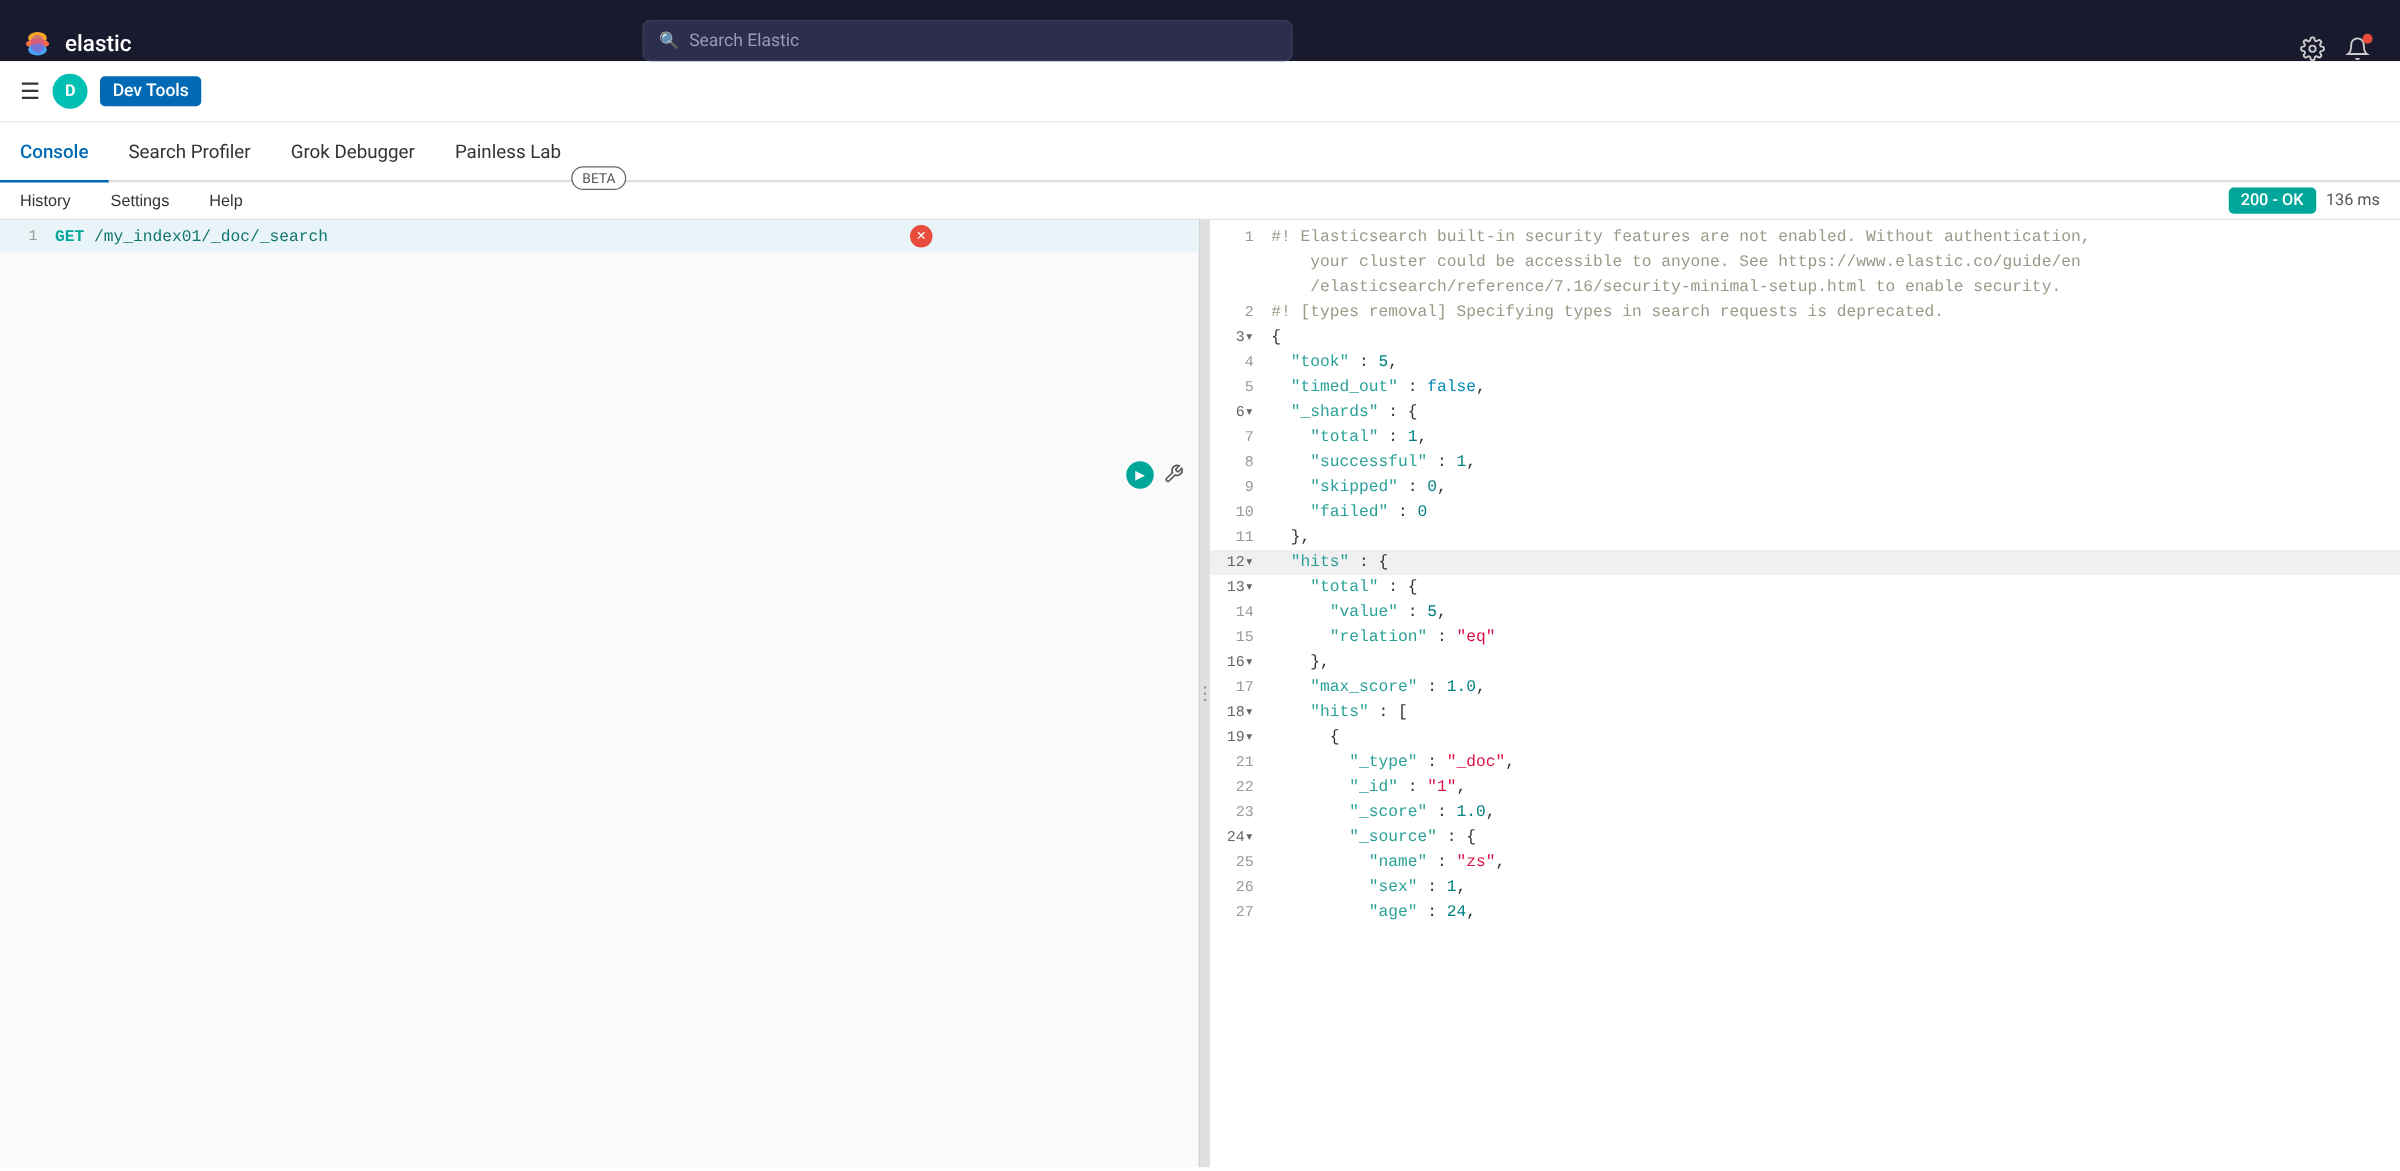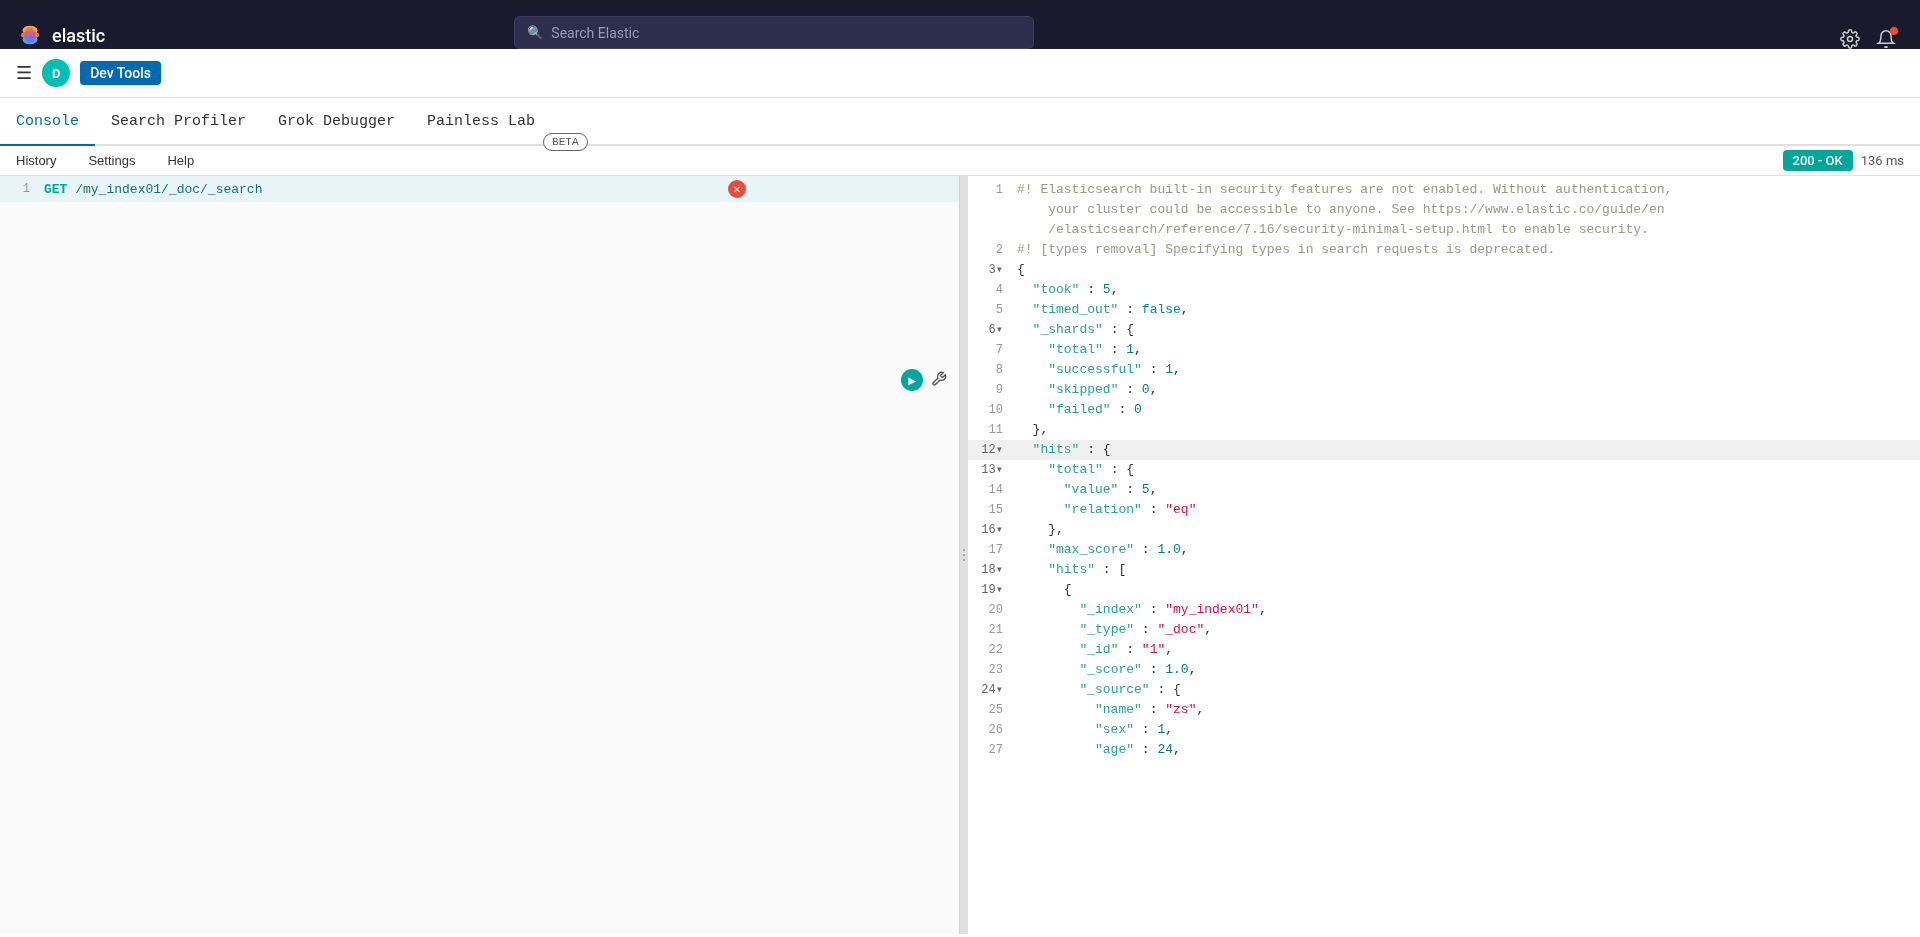--- a/index.html
+++ b/index.html
@@ -96,21 +96,20 @@
     }
 
     
     .tabs-bar {
       display: flex;
       align-items: center;
       padding: 0 0px;
       border-bottom: 2px solid #e0e0e0;
       background: #fff;
       height: 48px;
-      font-family: Liberation Mono, monospace;
     }
     .tab {
       padding: 0 16px;
       height: 48px;
       display: flex;
       align-items: center;
       font-size: 15px;
       cursor: pointer;
       color: #333;
       border-bottom: 2px solid transparent;
@@ -495,24 +494,20 @@
       <div class="resp-line">
         <span class="resp-line-num has-fold">18▾</span>
         <span class="resp-line-content">    <span class="c-key">"hits"</span><span class="c-punct"> : [</span></span>
       </div>
 
       <div class="resp-line">
         <span class="resp-line-num has-fold">19▾</span>
         <span class="resp-line-content c-brace">      {</span>
       </div>
 
-      <div class="resp-line">
-        <span class="resp-line-num">20</span>
-        <span class="resp-line-content">        <span class="c-key">"_index"</span><span class="c-punct"> : </span><span class="c-string">"my_index01"</span><span class="c-punct">,</span></span>
-      </div>
 
       <div class="resp-line">
         <span class="resp-line-num">21</span>
         <span class="resp-line-content">        <span class="c-key">"_type"</span><span class="c-punct"> : </span><span class="c-string">"_doc"</span><span class="c-punct">,</span></span>
       </div>
 
       <div class="resp-line">
         <span class="resp-line-num">22</span>
         <span class="resp-line-content">        <span class="c-key">"_id"</span><span class="c-punct"> : </span><span class="c-string">"1"</span><span class="c-punct">,</span></span>
       </div>

